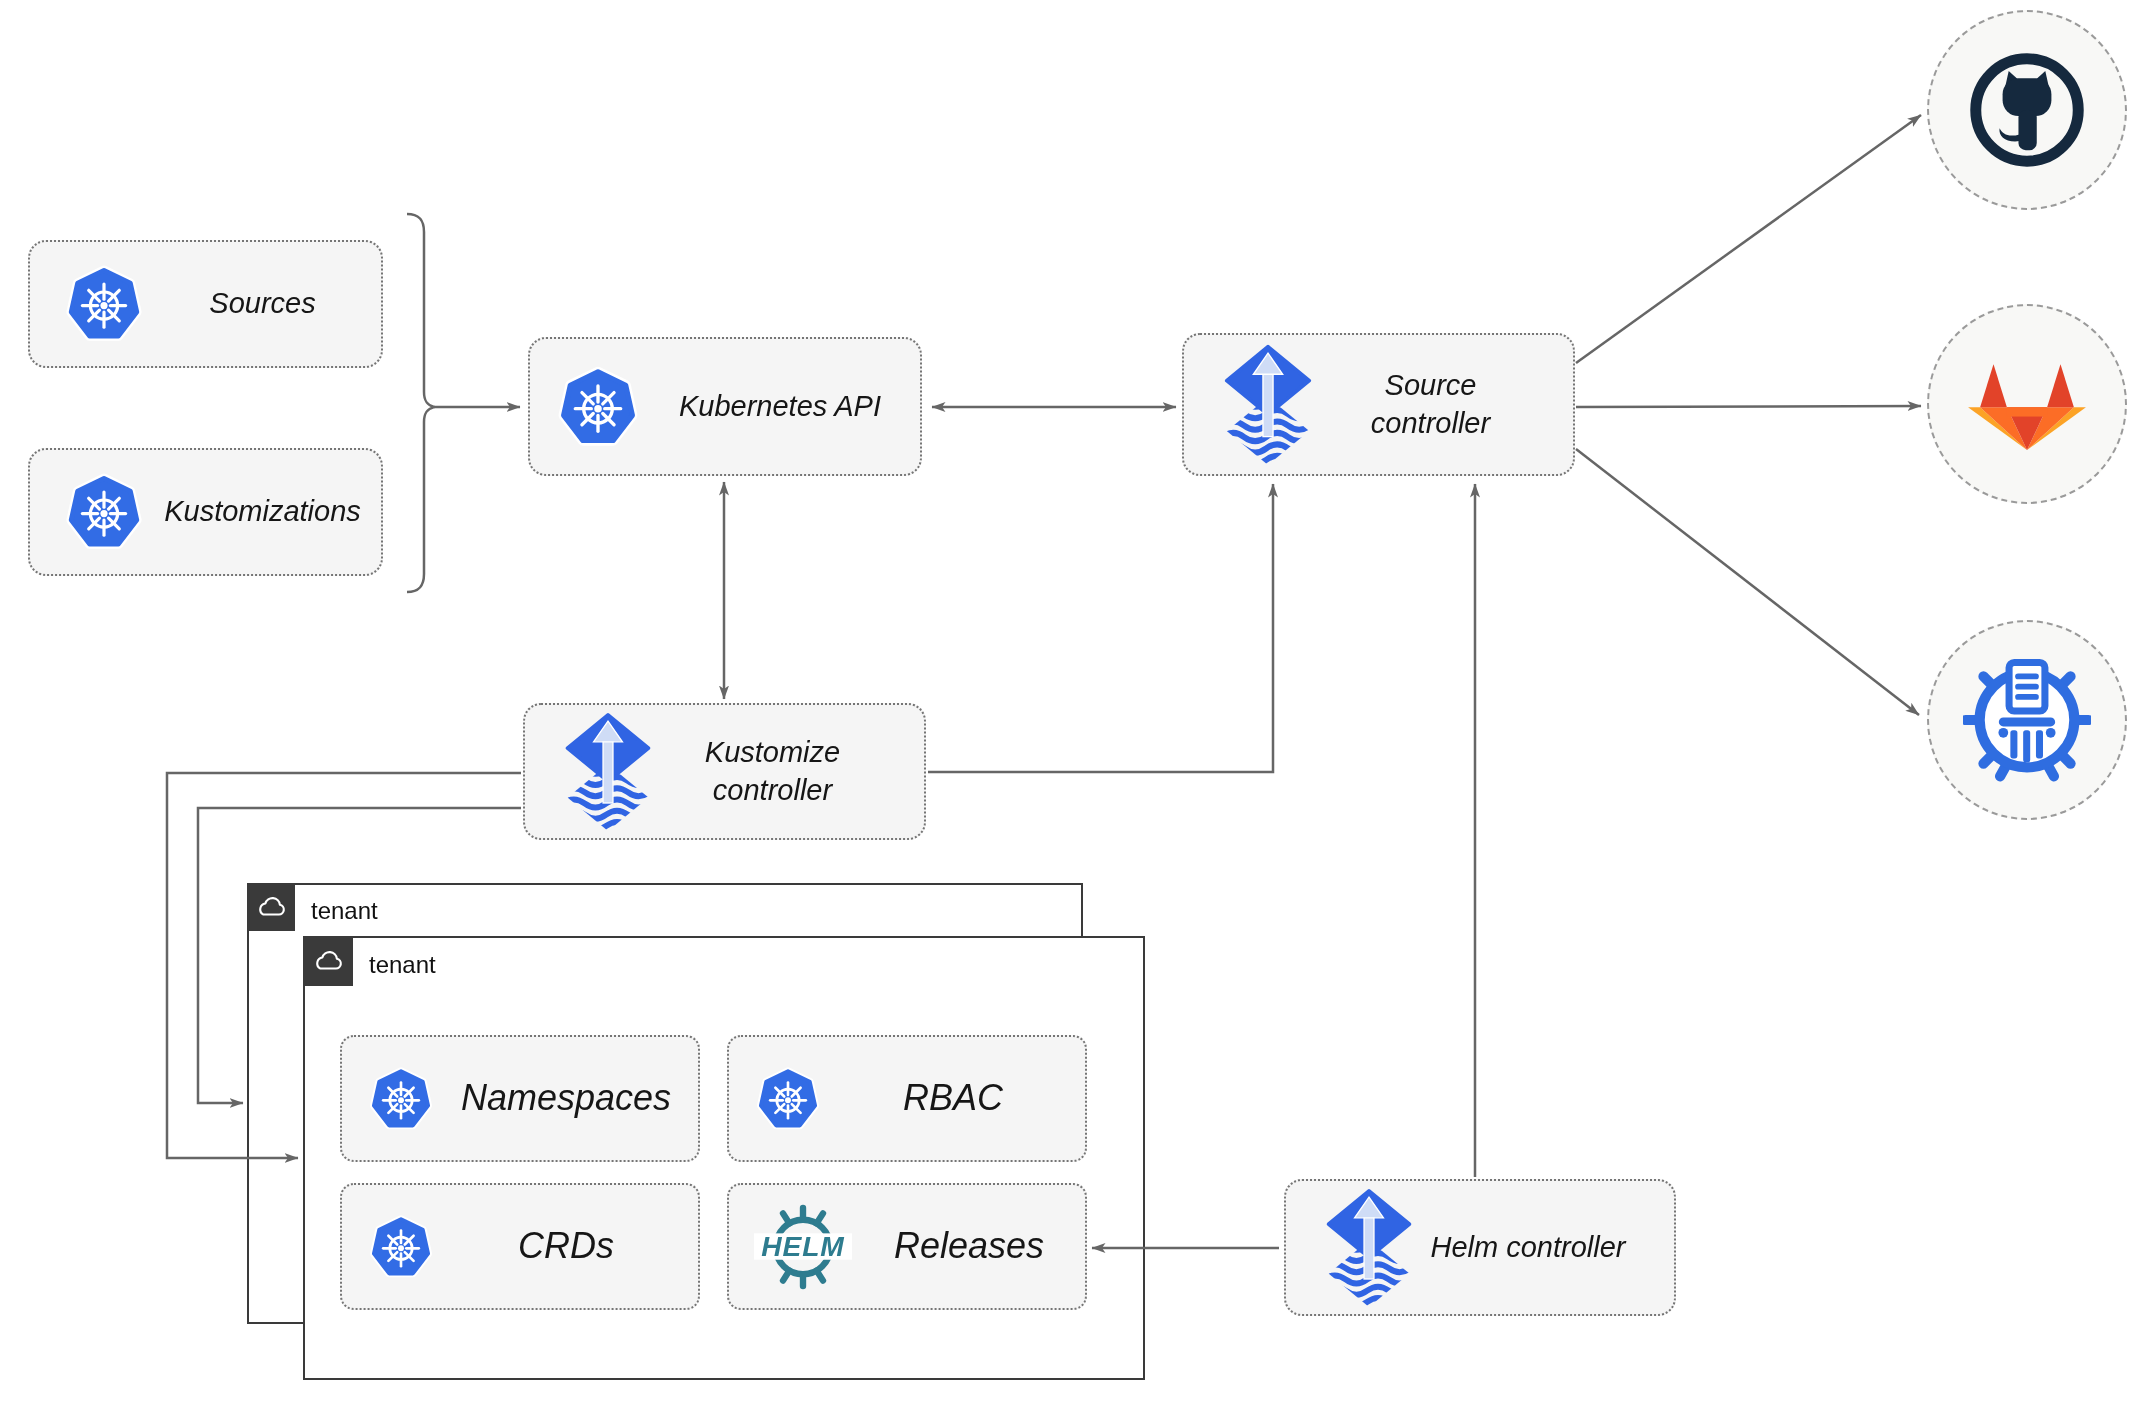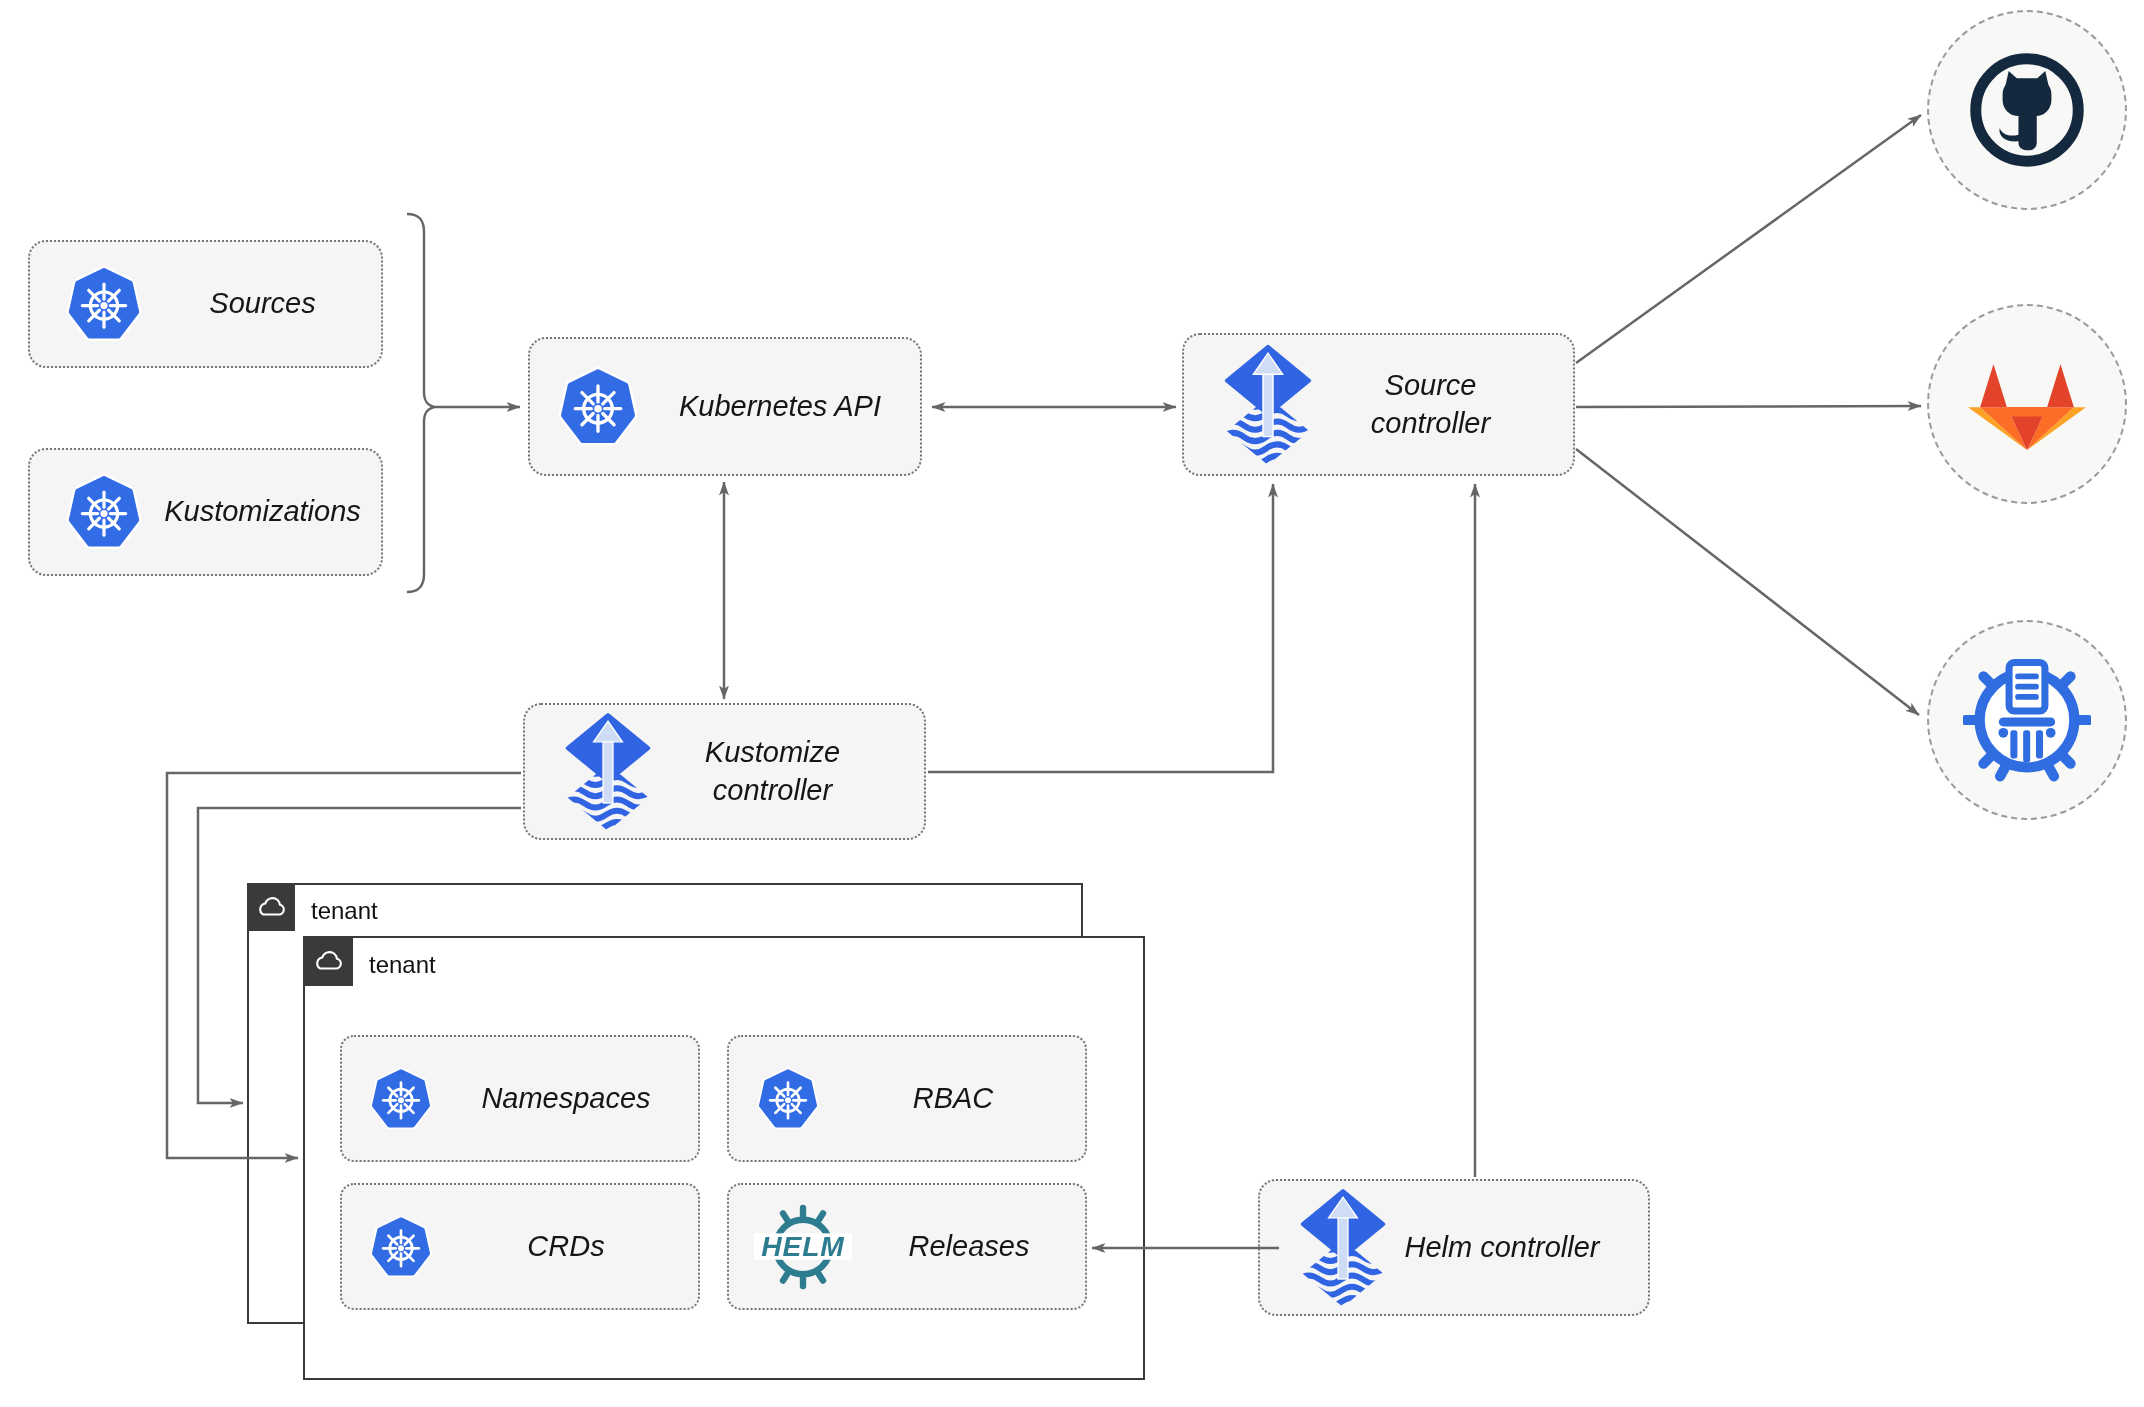--- a/index.html
+++ b/index.html
@@ -12,21 +12,21 @@
   html,body{margin:0;padding:0;background:#ffffff;}
   body{font-family:"Liberation Sans", sans-serif;}
   #canvas{position:relative;width:2144px;height:1407px;background:#fff;overflow:hidden;}
 
   .node{position:absolute;background:var(--node-fill);border:2px dotted var(--node-border);
         border-radius:18px;display:flex;align-items:center;box-sizing:border-box;font-style:italic;}
   .node .icon{flex:0 0 auto;display:flex;align-items:center;justify-content:center;}
   .node .label{flex:1 1 auto;text-align:center;font-size:29px;color:#161616;line-height:1.28;padding:0 14px;}
 
   .innernode{border-radius:14px;}
-  .innernode .label{font-size:29px;}
+  .innernode .label{font-size:36px;}
 
   .tenant-box{position:absolute;background:#ffffff;border:2px solid var(--tenant-border);box-sizing:border-box;}
   .tenant-badge{position:absolute;left:-2px;top:-2px;background:var(--tenant-border);
         display:flex;align-items:center;justify-content:center;}
   .tenant-label{position:absolute;font-size:24px;color:#111;}
 
   .endpoint{position:absolute;width:200px;height:200px;border-radius:50%;
         border:2px dashed #9a9a9a;background:var(--endpoint-fill);box-sizing:border-box;
         display:flex;align-items:center;justify-content:center;}
 
@@ -262,21 +262,21 @@
         </g>
         <g stroke="#ffffff" stroke-width="1.5">
           <rect x="44.5" y="31" width="11" height="70" class="f-lav"></rect>
           <polygon points="50,10 66,33 34,33" class="f-lav"></polygon>
         </g>
       </svg>
     </span>
     <span class="label" style="padding:0 40px 0 8px;">Kustomize controller</span>
   </div>
 
-  <div class="node" style="left:1258px;top:1179px;width:392px;height:137px;">
+  <div class="node" style="left:1284px;top:1179px;width:392px;height:137px;">
     <span class="icon" style="margin-left:38px;">
       <svg width="90" height="119" viewBox="0 0 100 132">
         <polygon points="50,3 95,40 50,77 5,40" class="f-flux" stroke="var(--flux-blue)" stroke-width="4" stroke-linejoin="round"></polygon>
         <clipPath id="fluxwaves-hc">
             <polygon points="50,58 95,95 50,132 5,95"></polygon>
           </clipPath>
         <g clip-path="url(#fluxwaves-hc)" class="st-flux" stroke-width="6.5" stroke-linecap="round">
           <path d="M0,64 q12,-9 24,0 t24,0 t24,0 t24,0"></path>
           <path d="M0,76.5 q12,-9 24,0 t24,0 t24,0 t24,0"></path>
           <path d="M0,89 q12,-9 24,0 t24,0 t24,0 t24,0"></path>

